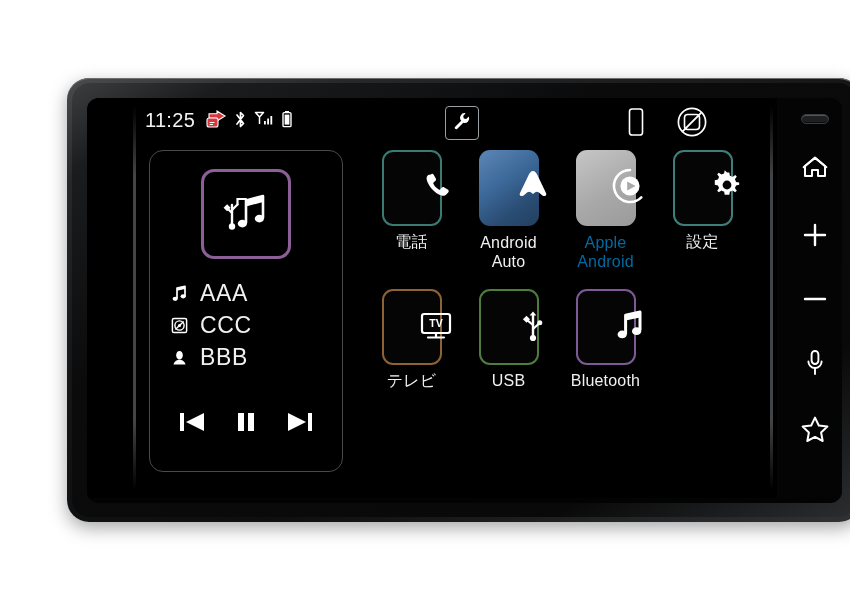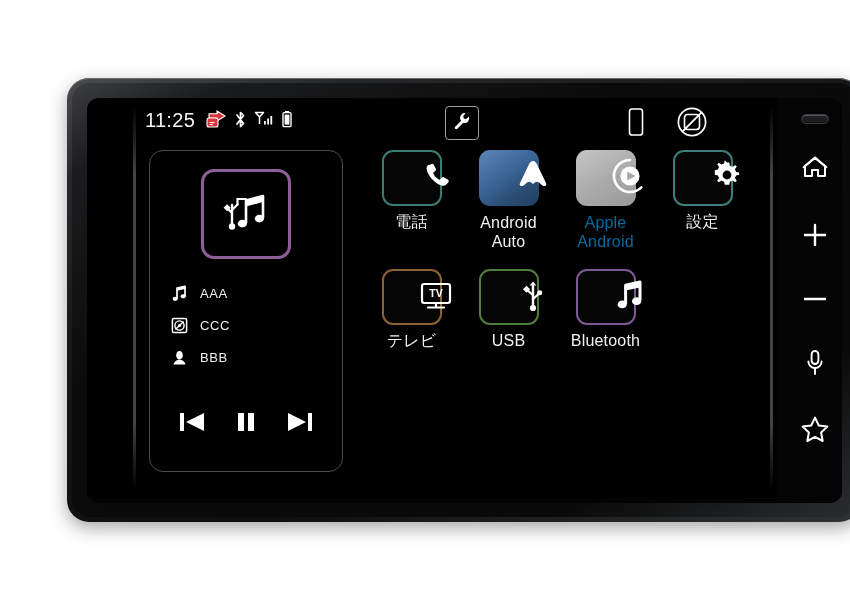--- a/index.html
+++ b/index.html
@@ -83,34 +83,34 @@
   .w-art {
     position: absolute; left: 50%; top: 18px; transform: translateX(-50%);
     width: 84px; height: 84px;
     border: 3px solid #8c5f96; border-radius: 13px;
     background: #000;
     display: flex; align-items: center; justify-content: center;
   }
   .w-rows { position: absolute; left: 20px; top: 126px; width: 160px; }
   .w-row { display: flex; align-items: center; height: 32px; gap: 11px; }
   .w-row .ri { width: 19px; height: 19px; display: flex; align-items: center; justify-content: center; flex: 0 0 19px; }
-  .w-row .rt { color: #f0f0f0; font-size: 13px; letter-spacing: 0.6px; }
+  .w-row .rt { color: #f0f0f0; font-size: 23px; letter-spacing: 0.6px; }
   .w-ctrls {
     position: absolute; left: 0; right: 0; bottom: 32px;
     display: flex; align-items: center; justify-content: space-around;
     padding: 0 16px; box-sizing: border-box;
   }
   .w-btn { width: 42px; height: 30px; display: flex; align-items: center; justify-content: center; }
 
   
   .grid { position: absolute; left: 276px; top: 52px; width: 388px; }
   .grid-row { display: flex; }
   .app { width: 97px; display: flex; flex-direction: column; align-items: center; }
   .app-tile {
-    width: 60px; height: 56px; border-radius: 11px;
+    width: 60px; height: 76px; border-radius: 11px;
     display: flex; align-items: center; justify-content: center;
     background: #050505; box-sizing: border-box; padding-left: 48px;
   }
   .app-label {
     margin-top: 7px; color: #f0f0f0;
     font-size: 16px; line-height: 18px; text-align: center;
     letter-spacing: 0.2px;
   }
   .app-label.two { line-height: 19px; }
   .app-label.dim { color: #0369a1; }

